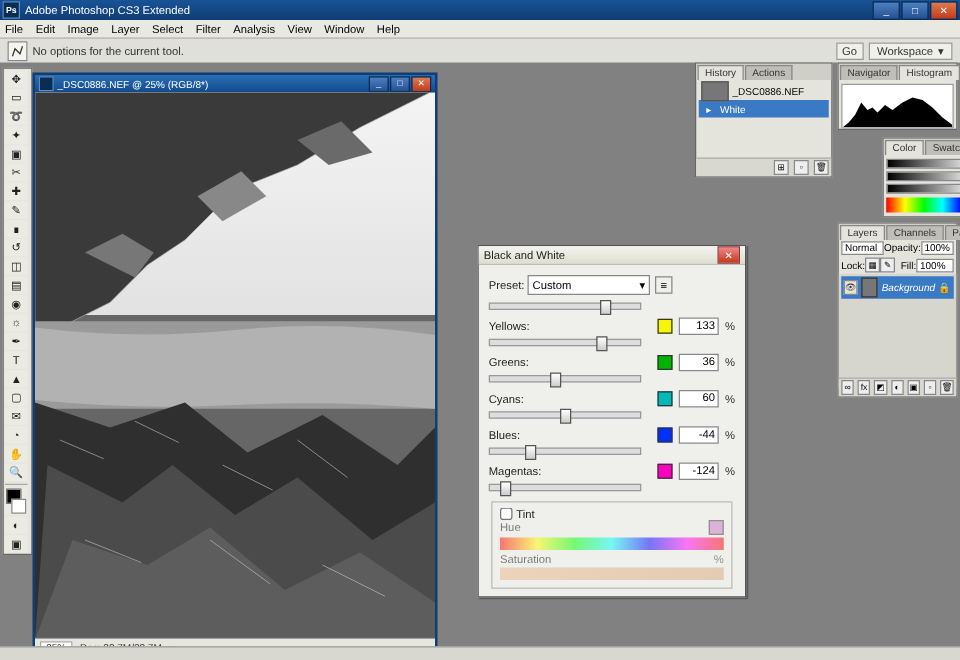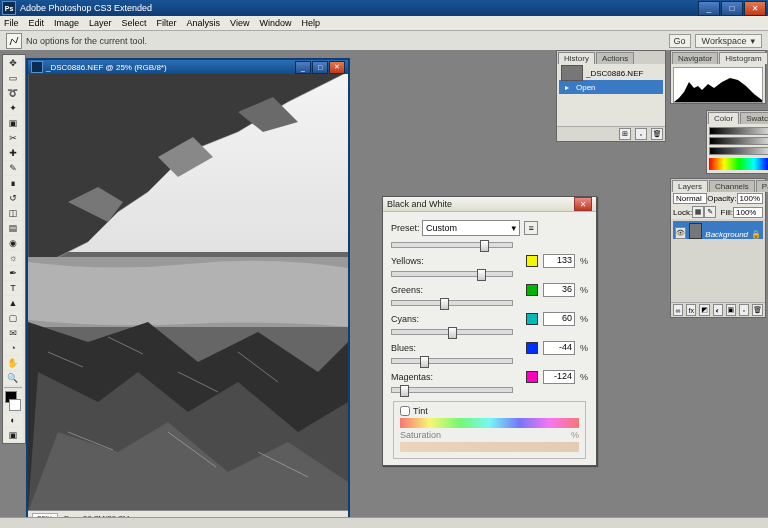--- a/index.html
+++ b/index.html
@@ -59,21 +59,21 @@
 .pcol{left:706px;top:110px;width:94px;height:62px}
 .pcol .sliders{padding:2px}
 .pcol .srow{display:flex;align-items:center;gap:2px;height:10px}
 .pcol .bar{flex:1;height:6px;background:linear-gradient(90deg,#000,#fff);border:1px solid #888}
 .pcol .val{width:14px;height:9px;border:1px solid #888;text-align:center;background:#fff;font-size:7px}
 .pcol .ramp{height:12px;margin-top:2px;background:linear-gradient(90deg,red,yellow,lime,cyan,blue,magenta,red)}
 
 .play{left:670px;top:178px;width:94px;height:138px}
 .play .opts{display:flex;align-items:center;gap:0;padding:1px 2px}
 .play .sel{border:1px solid #888;background:#fff;padding:0 2px;font-size:8px;width:36px}
-.play .row{display:flex;align-items:flex-end;height:18px;background:#3a79c4;color:#fff;padding:0 2px;gap:3px}
+.play .row{display:flex;align-items:center;height:18px;background:#3a79c4;color:#fff;padding:0 2px;gap:3px}
 .play .eye{width:10px;height:10px;border:1px solid #888;background:#e4e4dd;color:#333;display:flex;align-items:center;justify-content:center;font-size:7px}
 .play .th{width:18px;height:14px;background:#777;border:1px solid #333}
 .play .lock{margin-left:auto;font-size:8px}
 .play .body{height:88px;background:#d6d6cf}
 .play .foot{position:absolute;bottom:0;left:0;right:0;height:12px;background:#d8d8d0;border-top:1px solid #aaa;display:flex;justify-content:flex-end;gap:3px;padding:1px 2px}
 
 .dialog{position:absolute;left:382px;top:196px;width:213px;background:#efefeb;border:1px solid #555;box-shadow:1px 1px 1px rgba(0,0,0,.4)}
 .dialog .dtb{height:14px;background:linear-gradient(#f4f4f0,#dedecf);display:flex;align-items:center;padding:0 4px;border-bottom:1px solid #bbb;color:#222;font-size:9px}
 .dialog .dtb .x{margin-left:auto;width:16px;height:12px;background:linear-gradient(#e88,#c23a1a);border:1px solid #933;display:flex;align-items:center;justify-content:center;color:#fff;font-size:8px}
 .dialog .content{padding:6px 8px;position:relative}
@@ -231,21 +231,21 @@
     <div class="tab active">History</div>
     <div class="tab">Actions</div>
   </div>
   <div class="body">
     <div class="row">
       <div class="thumb"></div>
       <span>_DSC0886.NEF</span>
     </div>
     <div class="row sel">
       <span style="width:12px;text-align:center">▸</span>
-      <span>Open</span>
+      <span>White</span>
     </div>
   </div>
   <div class="foot">
     <div class="pfoot-ico">⊞</div>
     <div class="pfoot-ico">▫</div>
     <div class="pfoot-ico">🗑</div>
   </div>
 </div>
 
 <div class="palette pnav">
@@ -405,20 +405,24 @@
           </div>
         </div>
       </div>
 
     <fieldset>
       <label class="cb">
           <input type="checkbox" style="">
           <span>Tint</span>
         </label>
       <div style="opacity:.5">
+        <div style="display:flex;align-items:center;gap:4px">
+            <span style="width:46px">Hue</span>
+            <div class="sw" style="margin-left:auto;background:#c878c8"></div>
+          </div>
         <div class="hue"></div>
         <div style="display:flex;align-items:center;gap:4px">
             <span style="width:46px">Saturation</span>
             <span class="pct" style="margin-left:auto">%</span>
           </div>
         <div class="sat"></div>
       </div>
     </fieldset>
   </div>
 </div>

